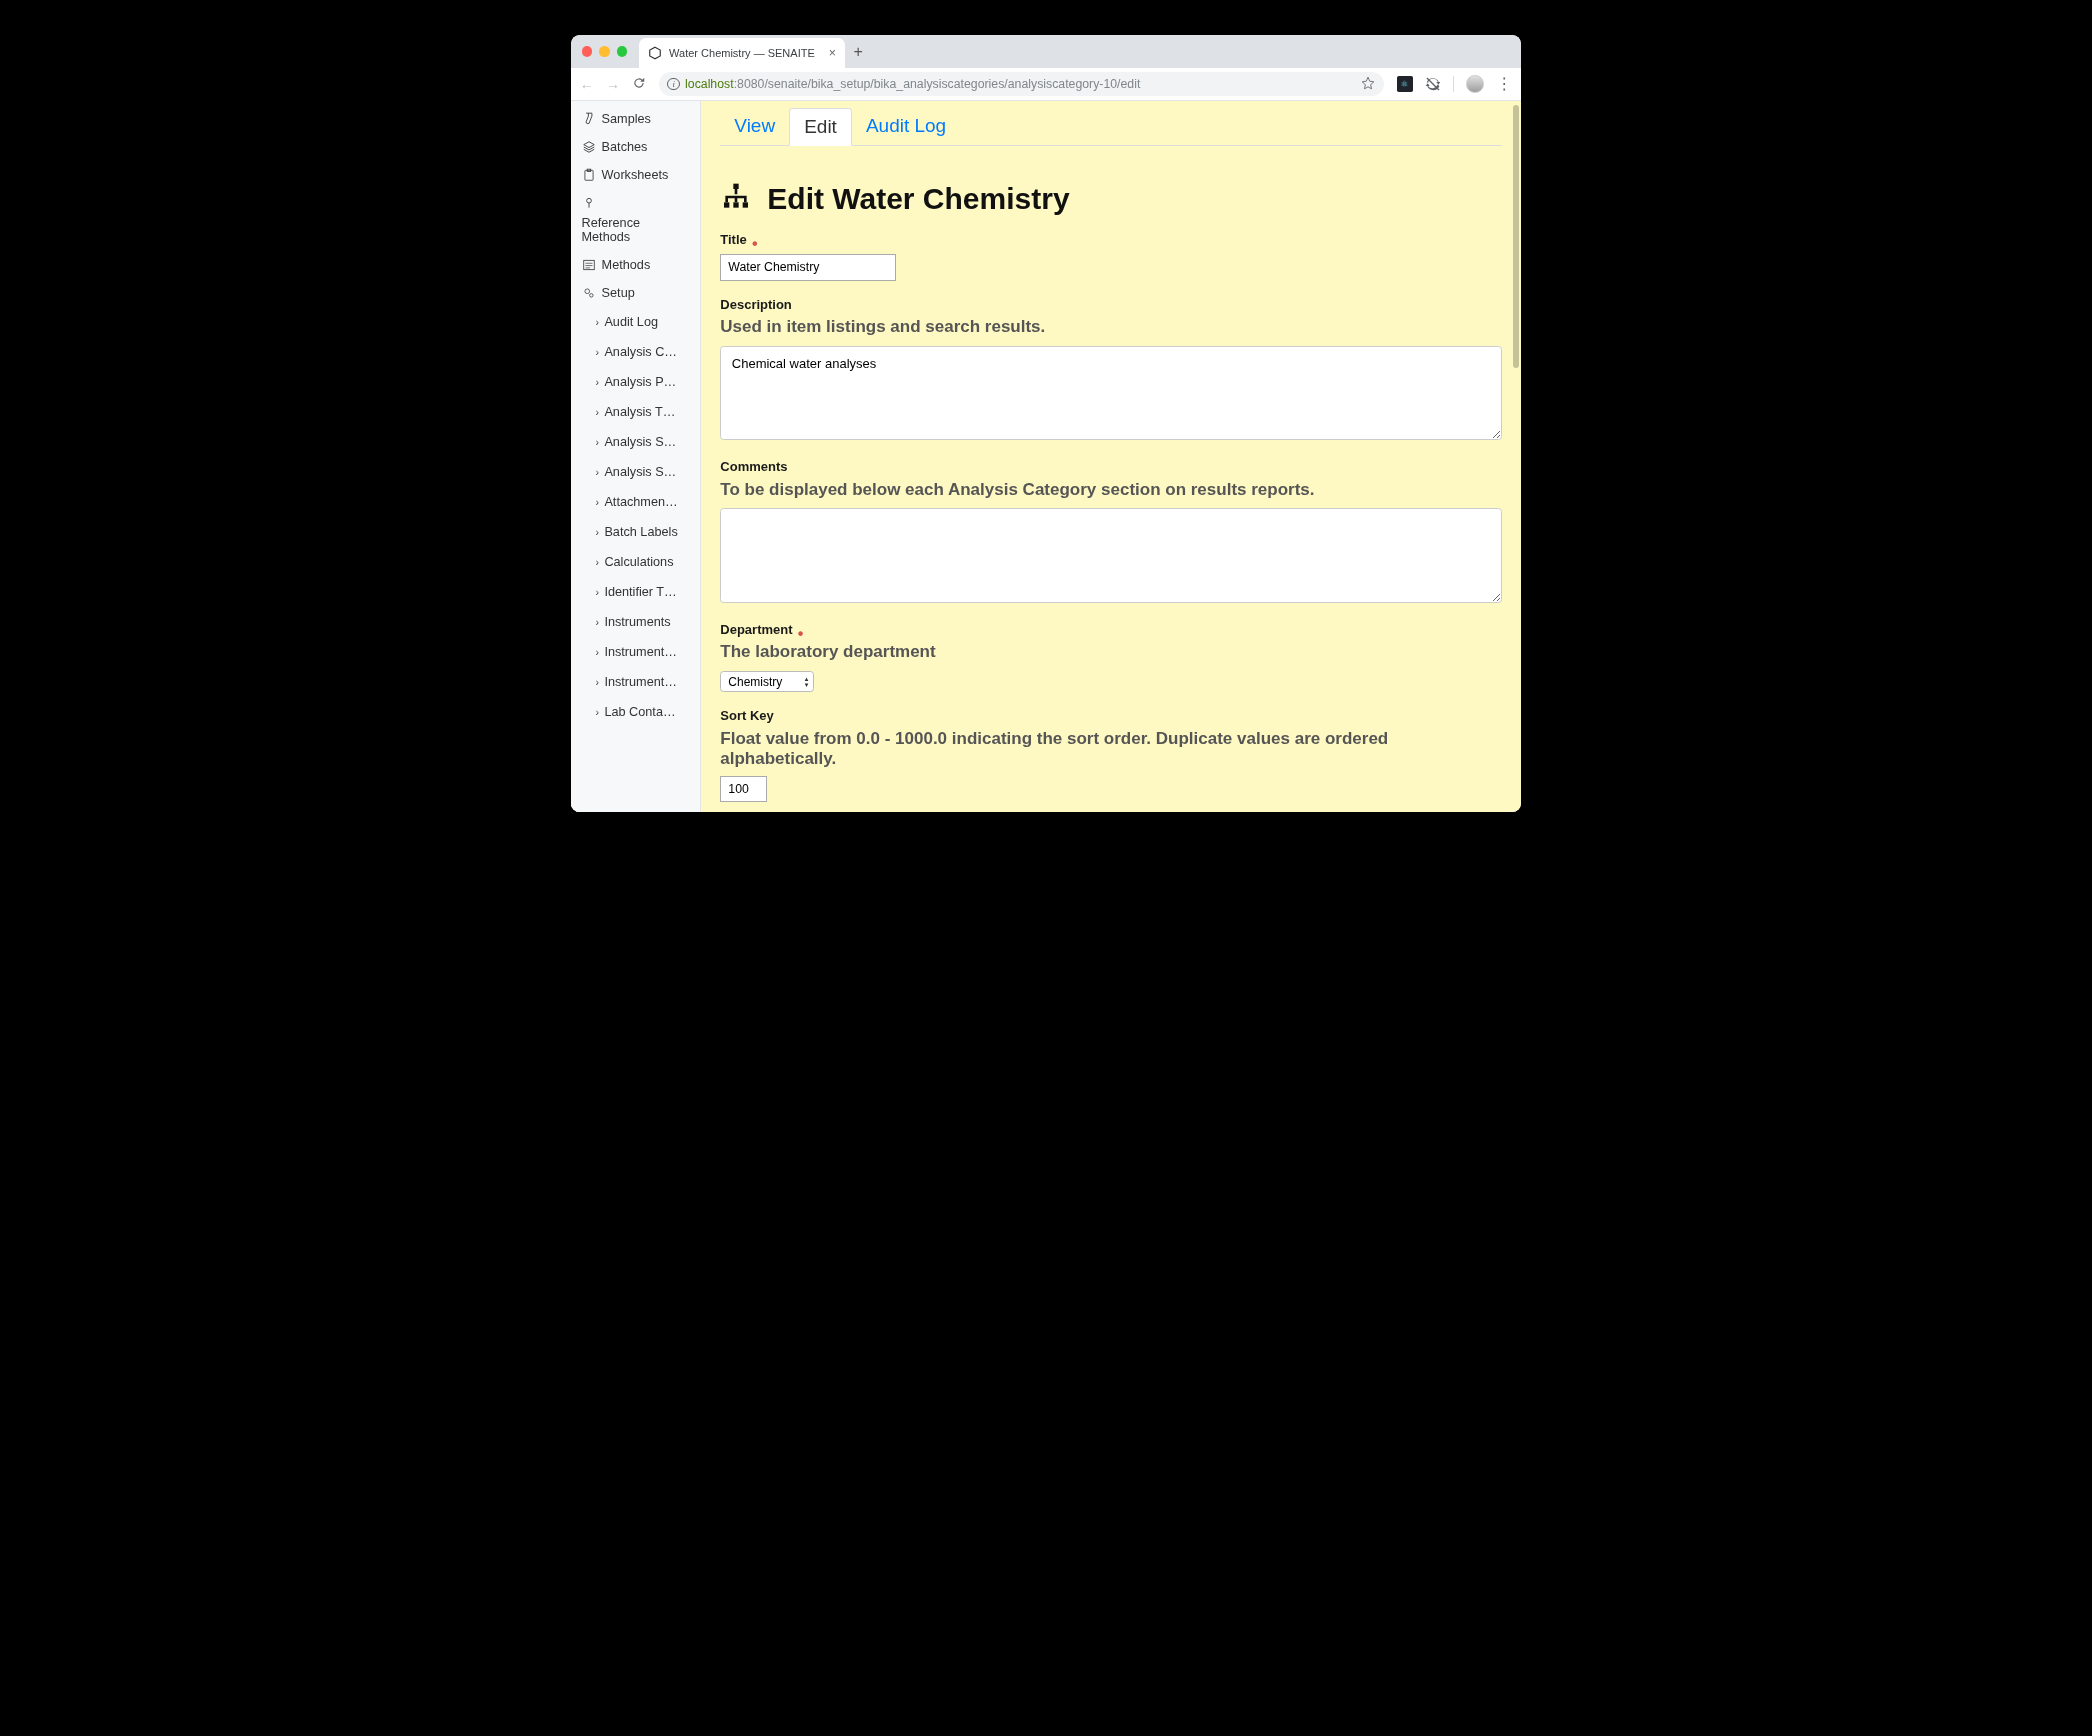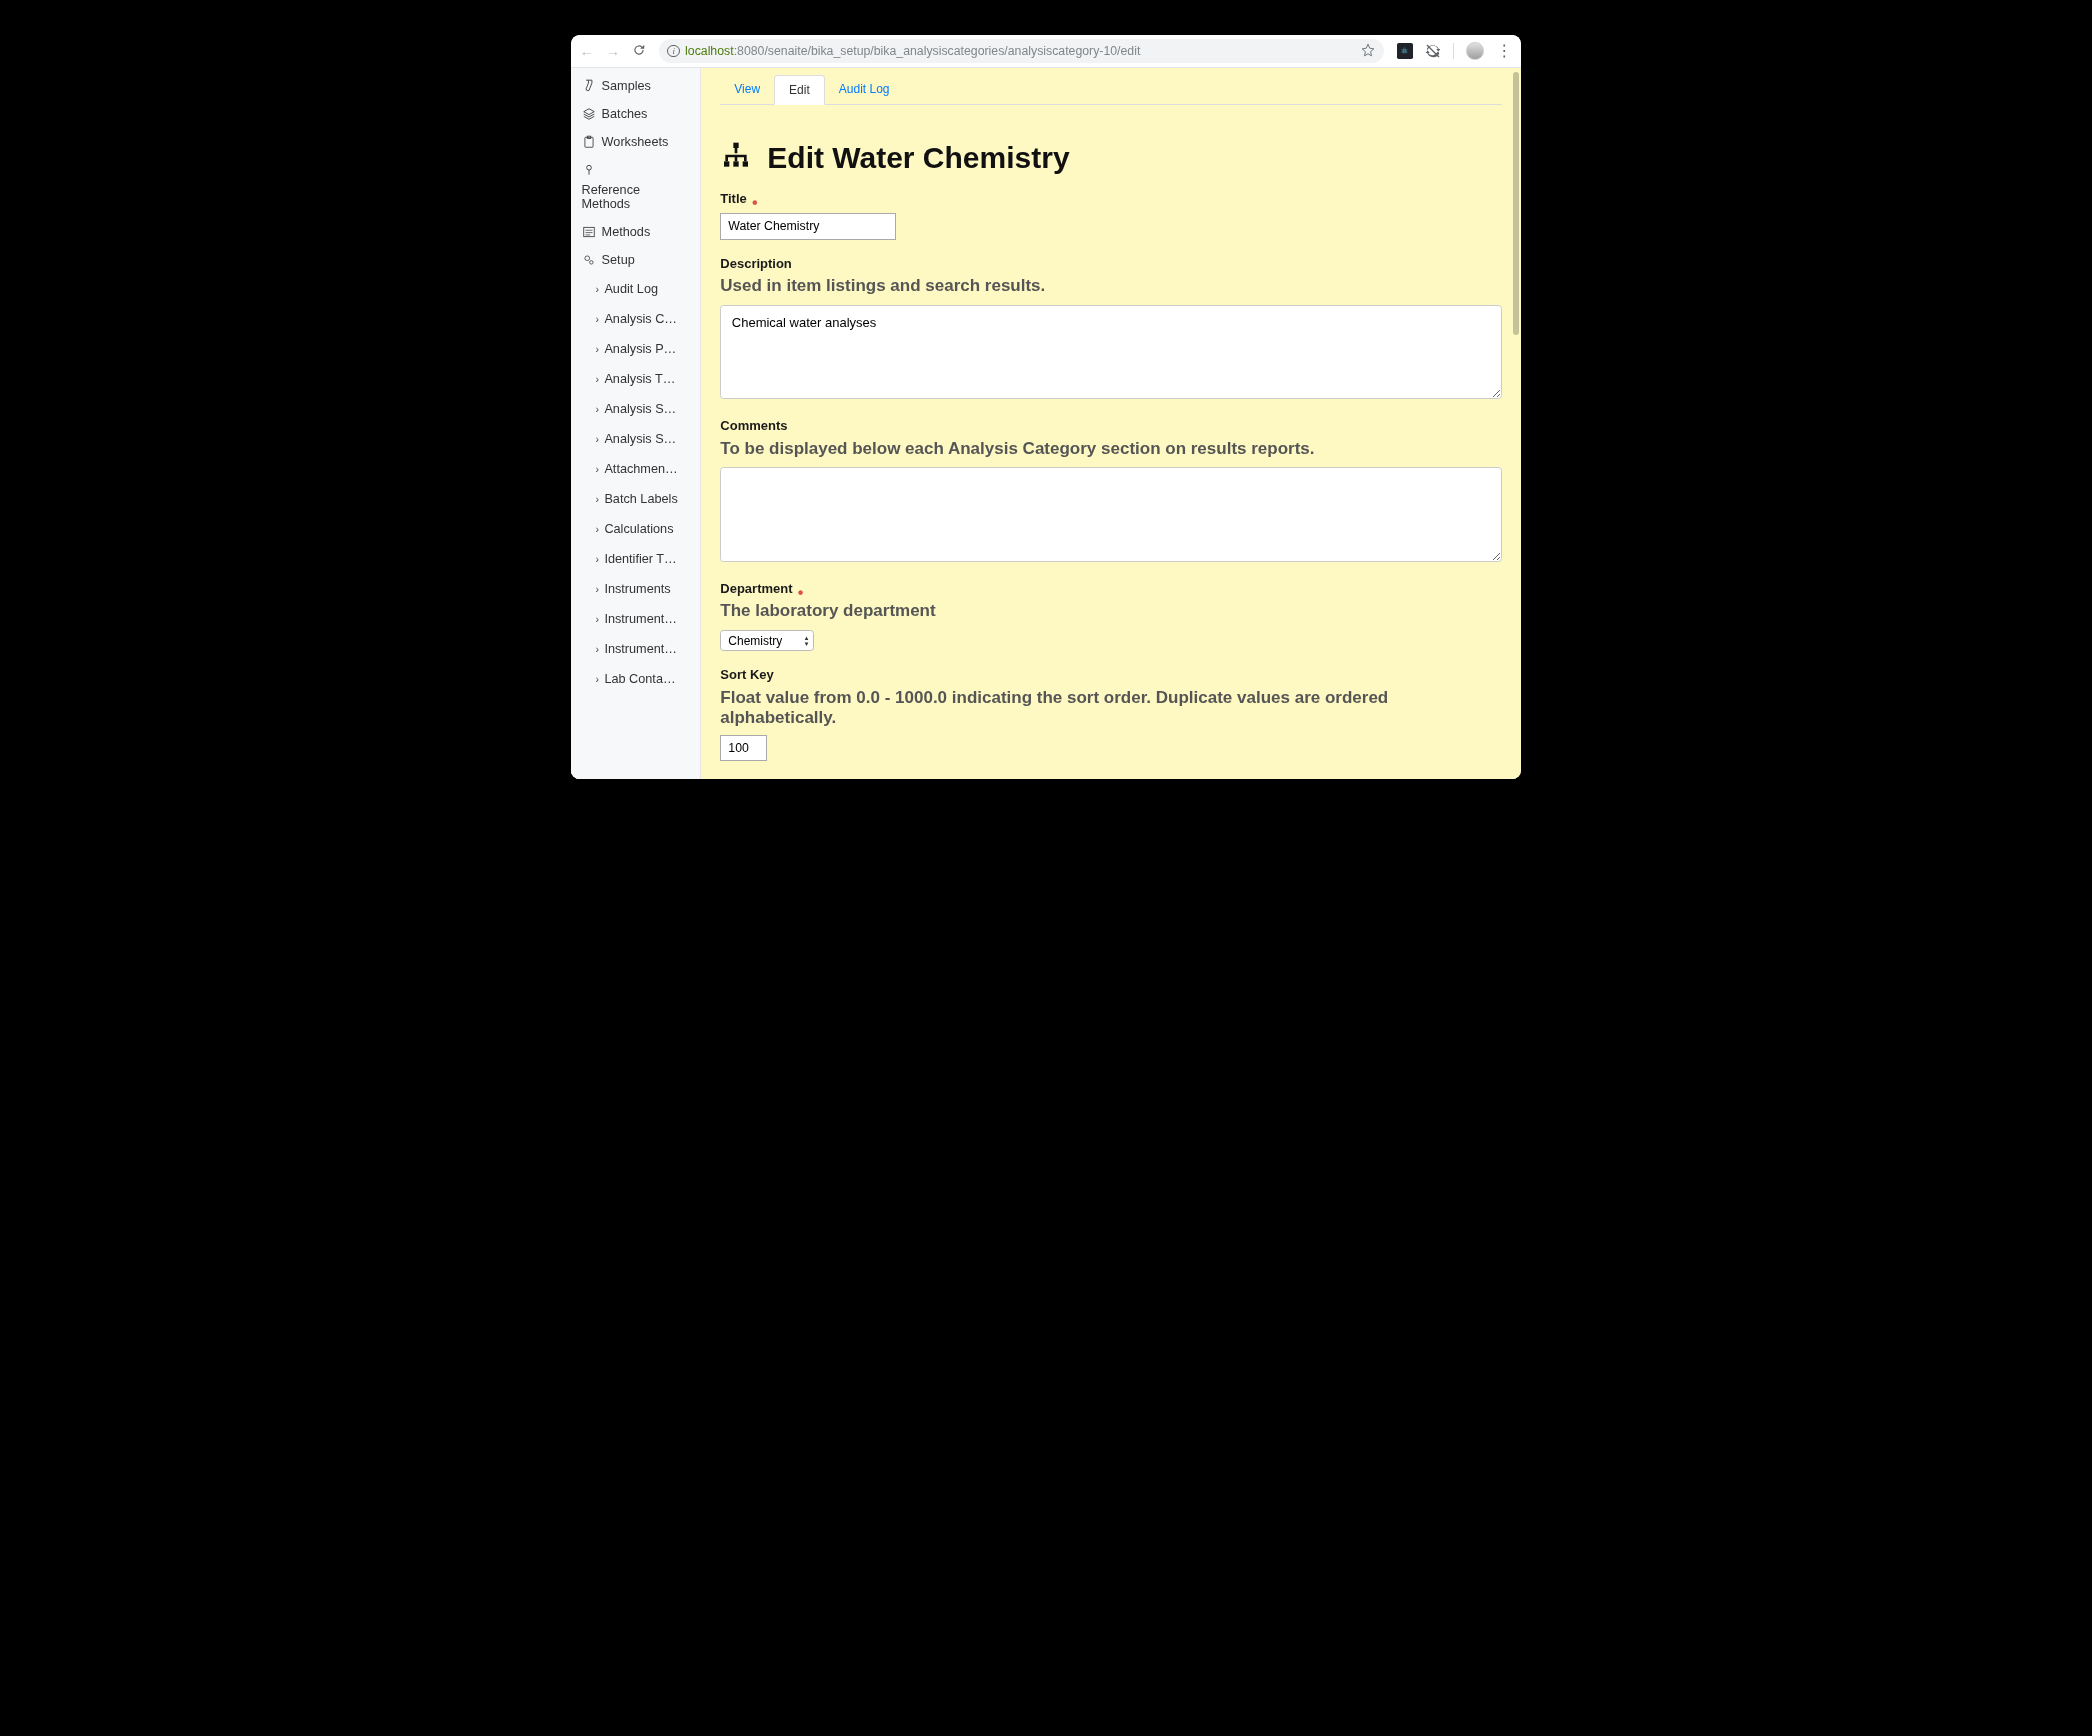--- a/index.html
+++ b/index.html
@@ -116,21 +116,21 @@
 .side-sub .chev { font-size: 10.5px; color:#444; margin-right:1.8px;}
 .side-sub span.lbl { overflow:hidden; text-overflow:ellipsis; }
 
 .main { flex:1; position:relative; overflow:hidden; }
 .main-inner { padding: 0 19.3px 17.6px 19.3px; }
 
 
 .content-tabs { border-bottom: 0.9px solid #ddd; display:flex; padding: 7px 0 0 0;}
 .content-tab {
   padding: 7px 14px;
-  font-size: 12px;
+  font-size: 19px;
   color: #007bff;
   cursor:pointer;
 }
 .content-tab.link { }
 .content-tab.active {
   color: #333;
   border: 0.9px solid #ddd;
   border-bottom: 0.9px solid #fff;
   border-radius: 3.5px 3.5px 0 0;
   margin-bottom: -0.9px;
@@ -172,20 +172,37 @@
 .fake-scrollbar {
   position:absolute; right:1.8px; top:3.5px; width:6.1px; height:263px;
   background: rgba(0,0,0,0.22); border-radius:3.5px;
 }
 </style>
 </head>
 <body>
 
 <div class="browser-window">
 
+  <div class="tab-bar">
+    <div class="traffic-lights">
+      <div class="traffic-light tl-red"></div>
+      <div class="traffic-light tl-yellow"></div>
+      <div class="traffic-light tl-green"></div>
+    </div>
+    <div class="browser-tab">
+      <span class="tab-favicon">
+        <svg viewBox="0 0 24 24">
+            <path d="M12 2 L21 7 L21 17 L12 22 L3 17 L3 7 Z" fill="none" stroke="#333" stroke-width="2"></path>
+          </svg>
+      </span>
+      <span>Water Chemistry — SENAITE</span>
+      <span class="tab-close">×</span>
+    </div>
+    <span class="newtab-btn">+</span>
+  </div>
 
   <div class="address-row">
     <span class="nav-icon">←</span>
     <span class="nav-icon">→</span>
     <span class="nav-icon enabled reload-icon">
       <svg viewBox="0 0 24 24">
           <path d="M17.65 6.35A8 8 0 1 0 20 12h-2a6 6 0 1 1-1.76-4.24L14 10h7V3l-3.35 3.35z"></path>
         </svg>
     </span>
     <div class="omnibox">

